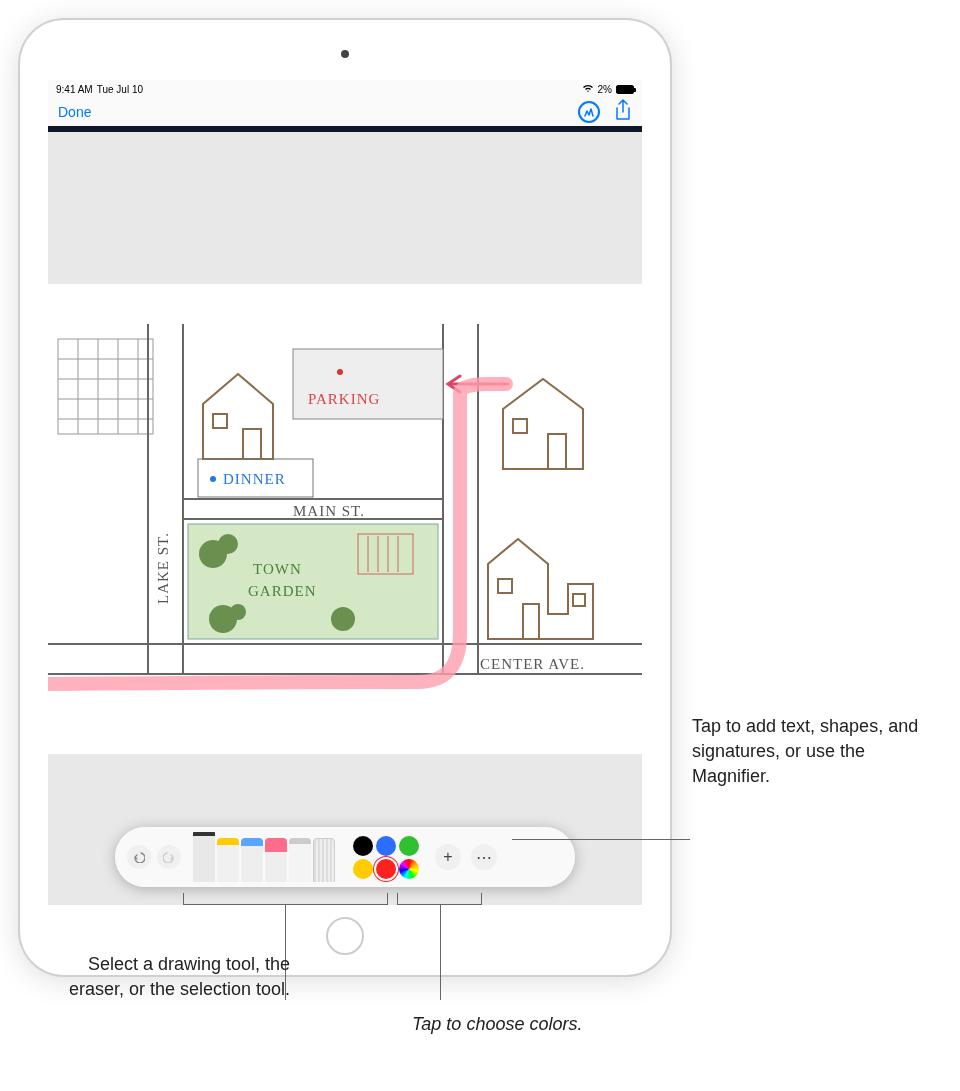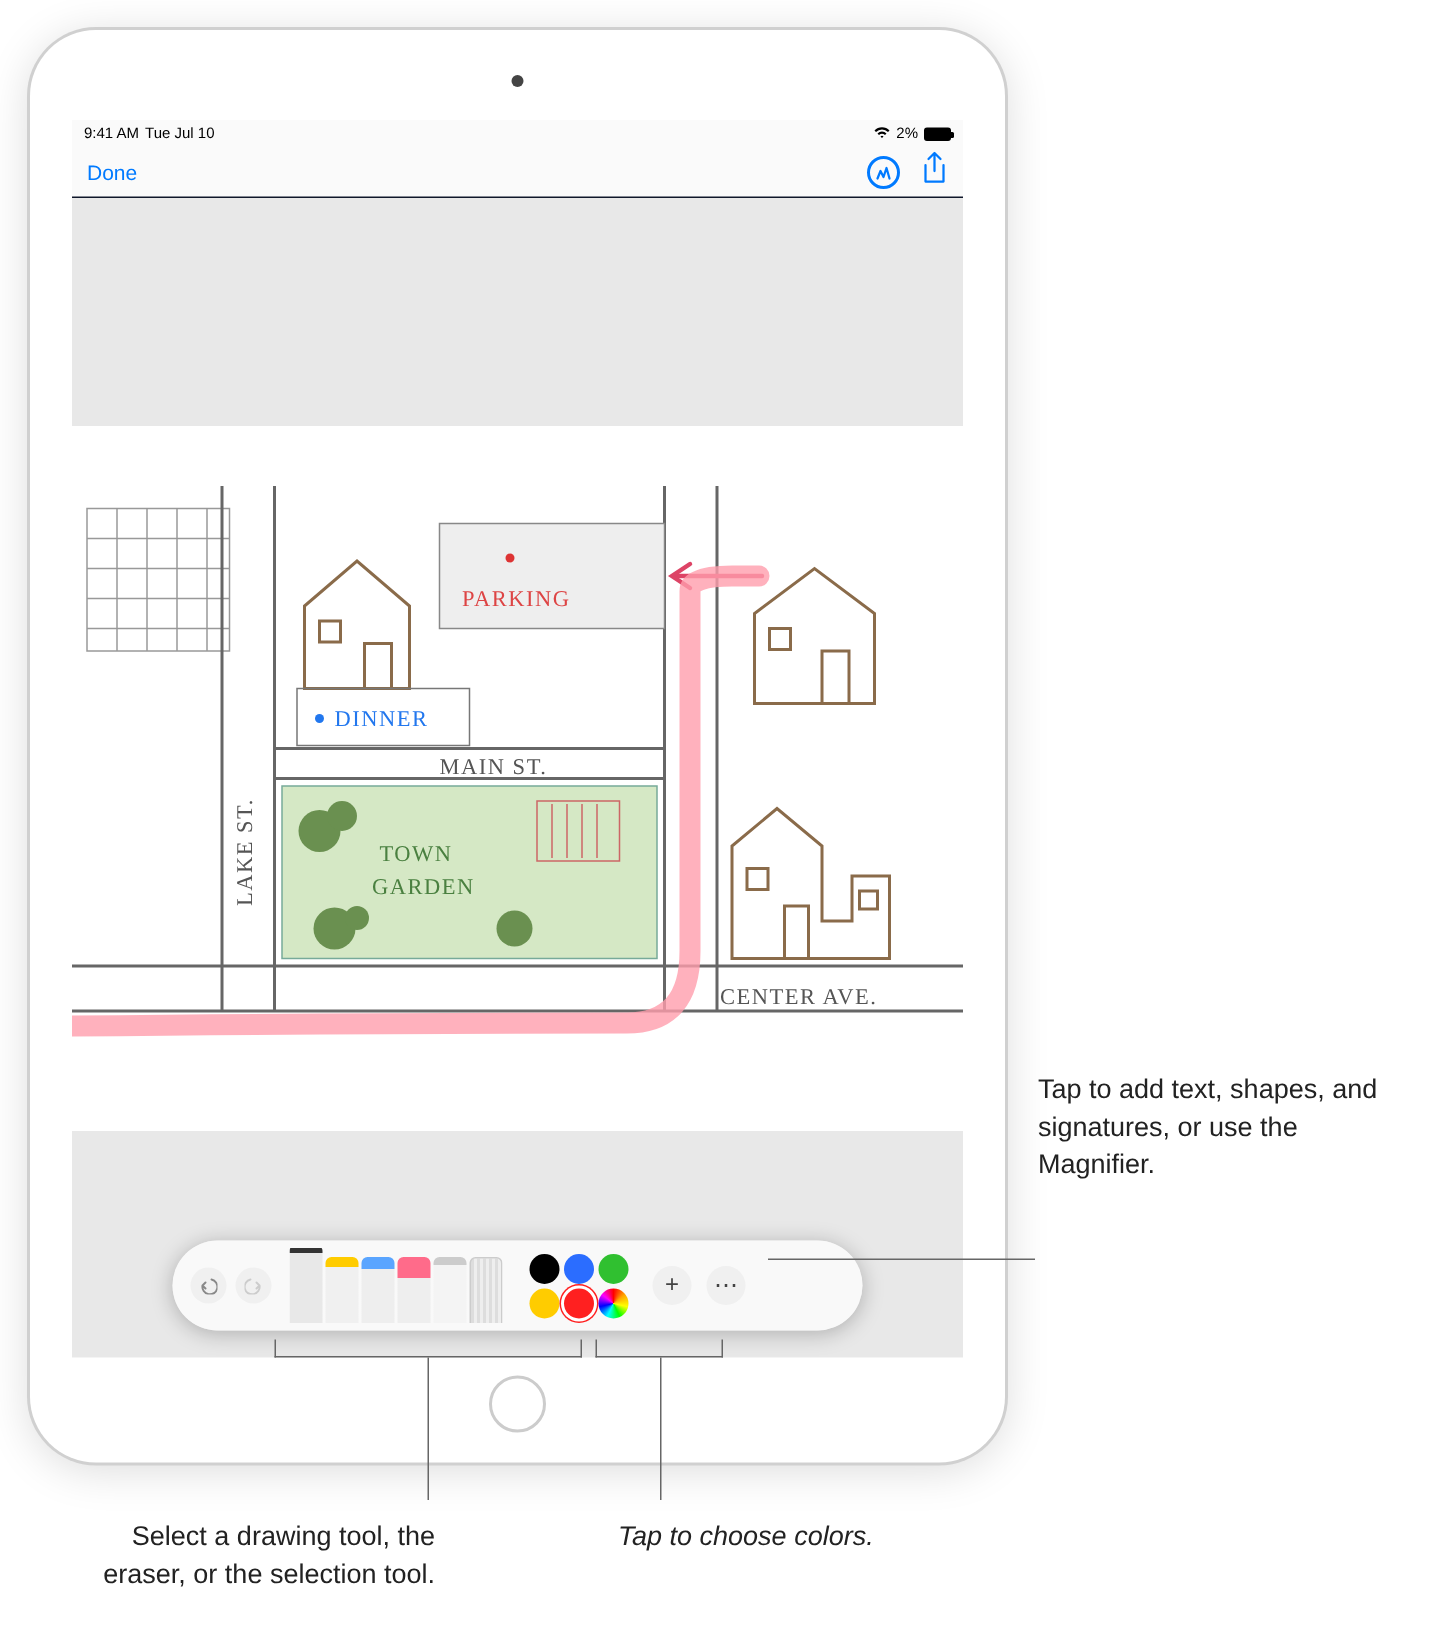--- a/index.html
+++ b/index.html
@@ -77,21 +77,21 @@
     background:#000;
     border-radius:0 1px 1px 0;
   }
   .nav-bar {
     height: 34px;
     display: flex;
     justify-content: space-between;
     align-items: center;
     padding: 0 10px;
     background: #fafafa;
-    border-bottom: 1px solid #0f172a;
+    border-bottom: 6px solid #0f172a;
     gap: 40px;
   }
   .done-btn {
     color: #007aff;
     font-size: 14px;
     cursor: pointer;
   }
   .nav-right { display:flex; gap:14px; align-items:center; }
   .markup-icon {
     width: 22px; height: 22px;
@@ -199,21 +199,21 @@
     line-height: 1.4;
     margin-top: 12px;
   }
   .callout-right {
     left: 692px;
     top: 702px;
     width: 250px;
   }
   .callout-bottom-left {
     left: 60px;
-    top: 1000px;
+    top: 940px;
     width: 230px;
     text-align: right;
   }
   .callout-bottom-mid {
     left: 412px;
     top: 1000px;
     width: 180px;
     font-style: italic;
   }
   .bracket-tools {

